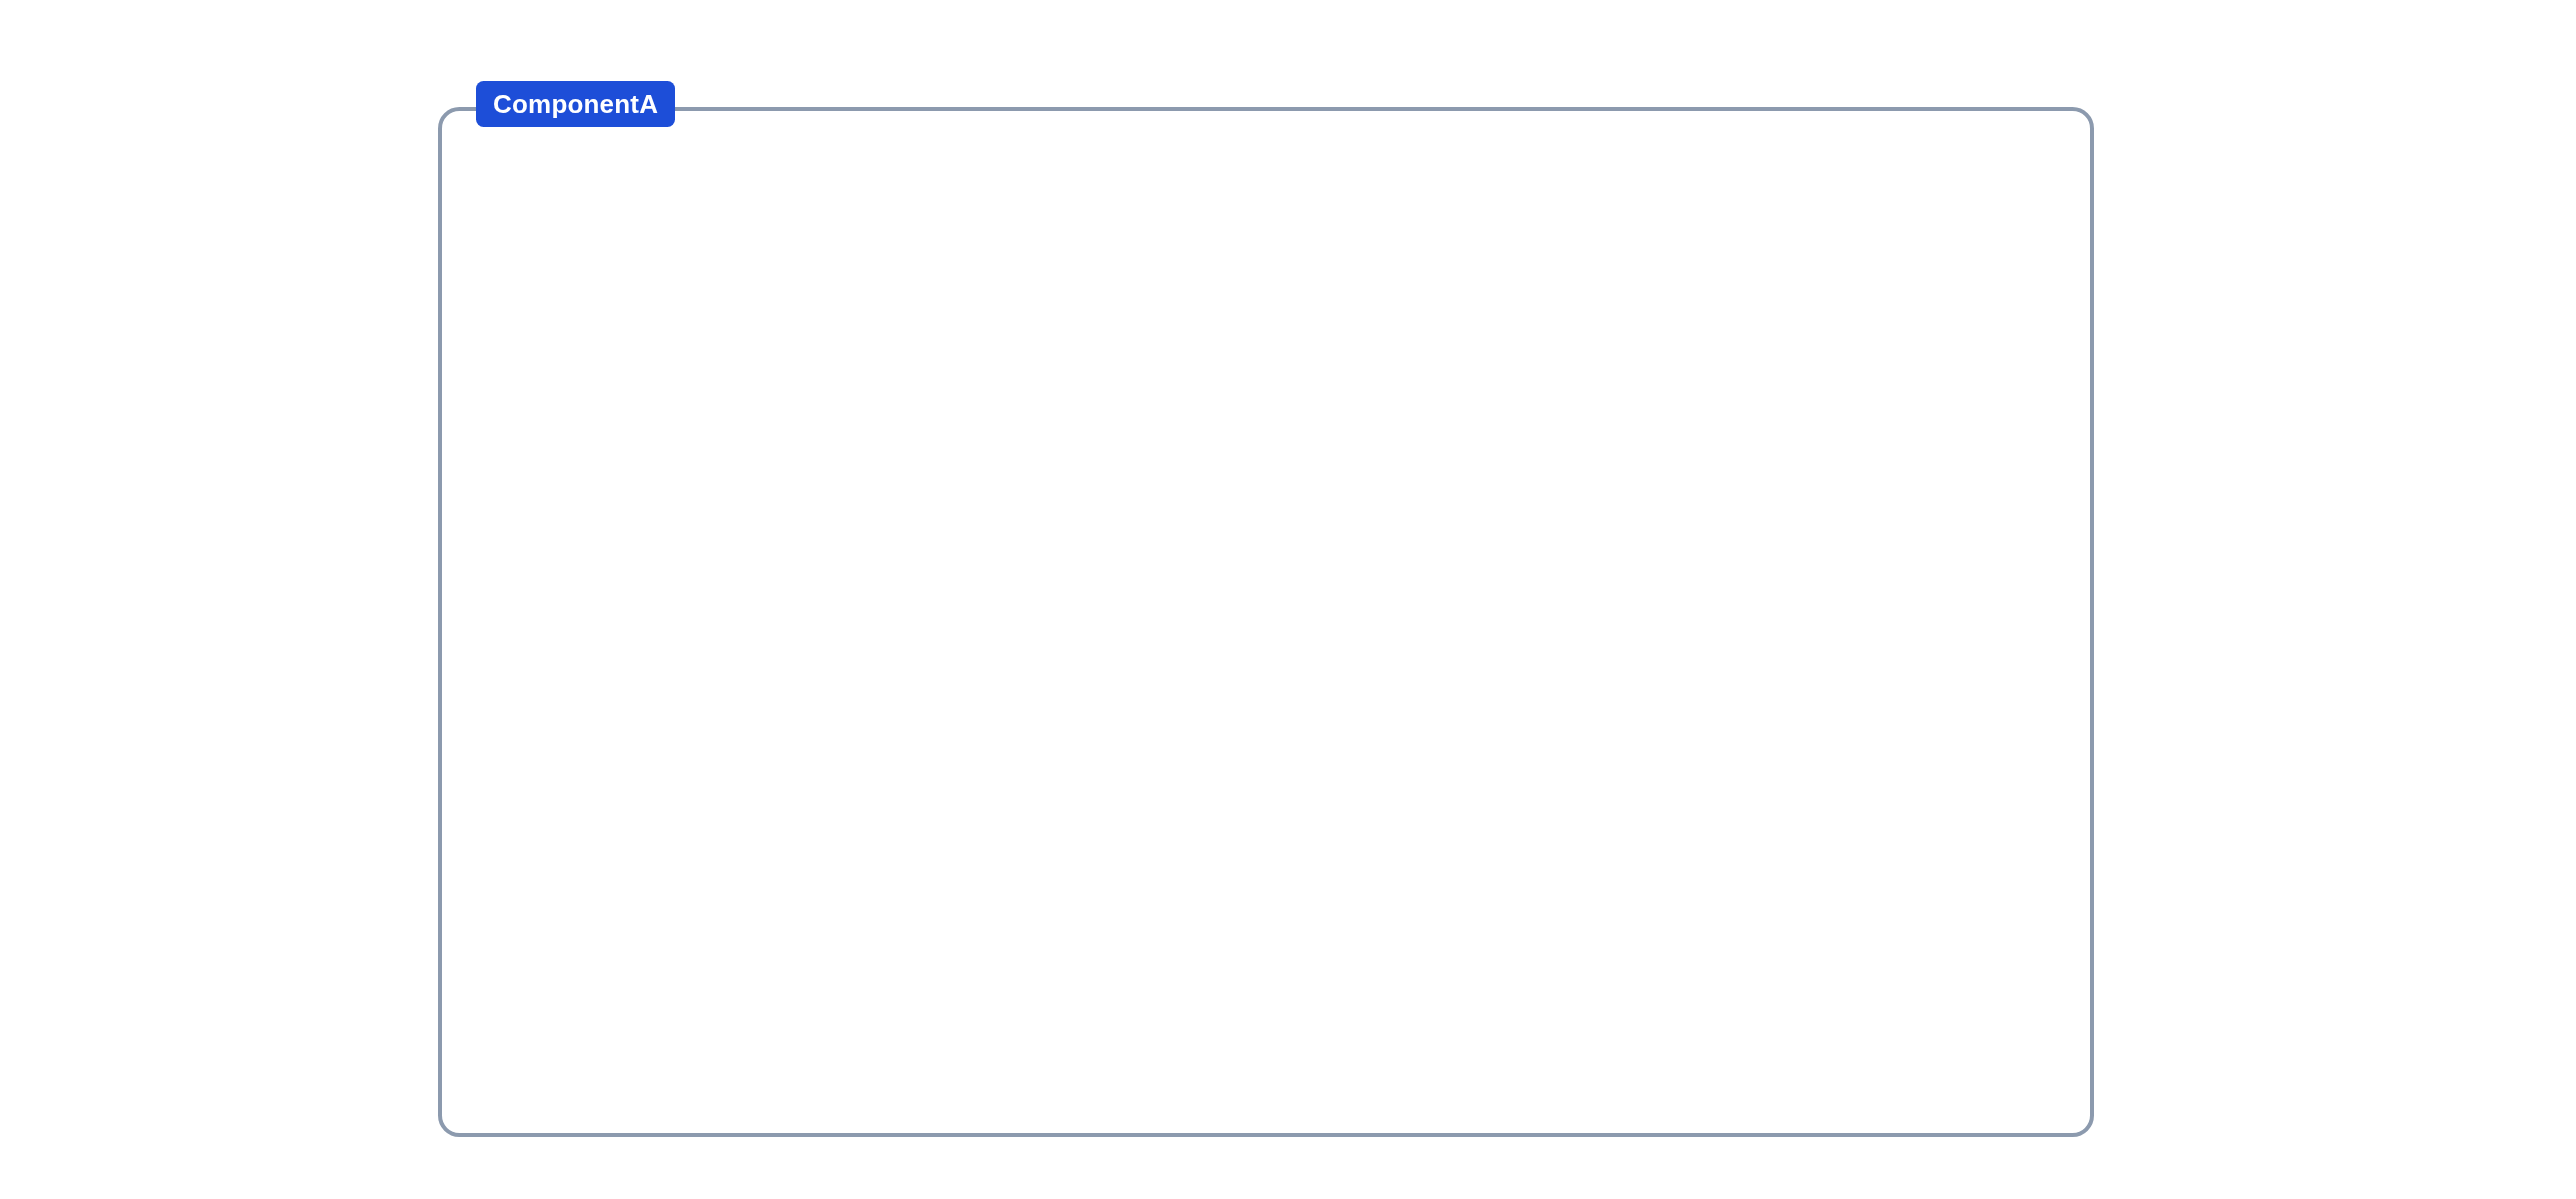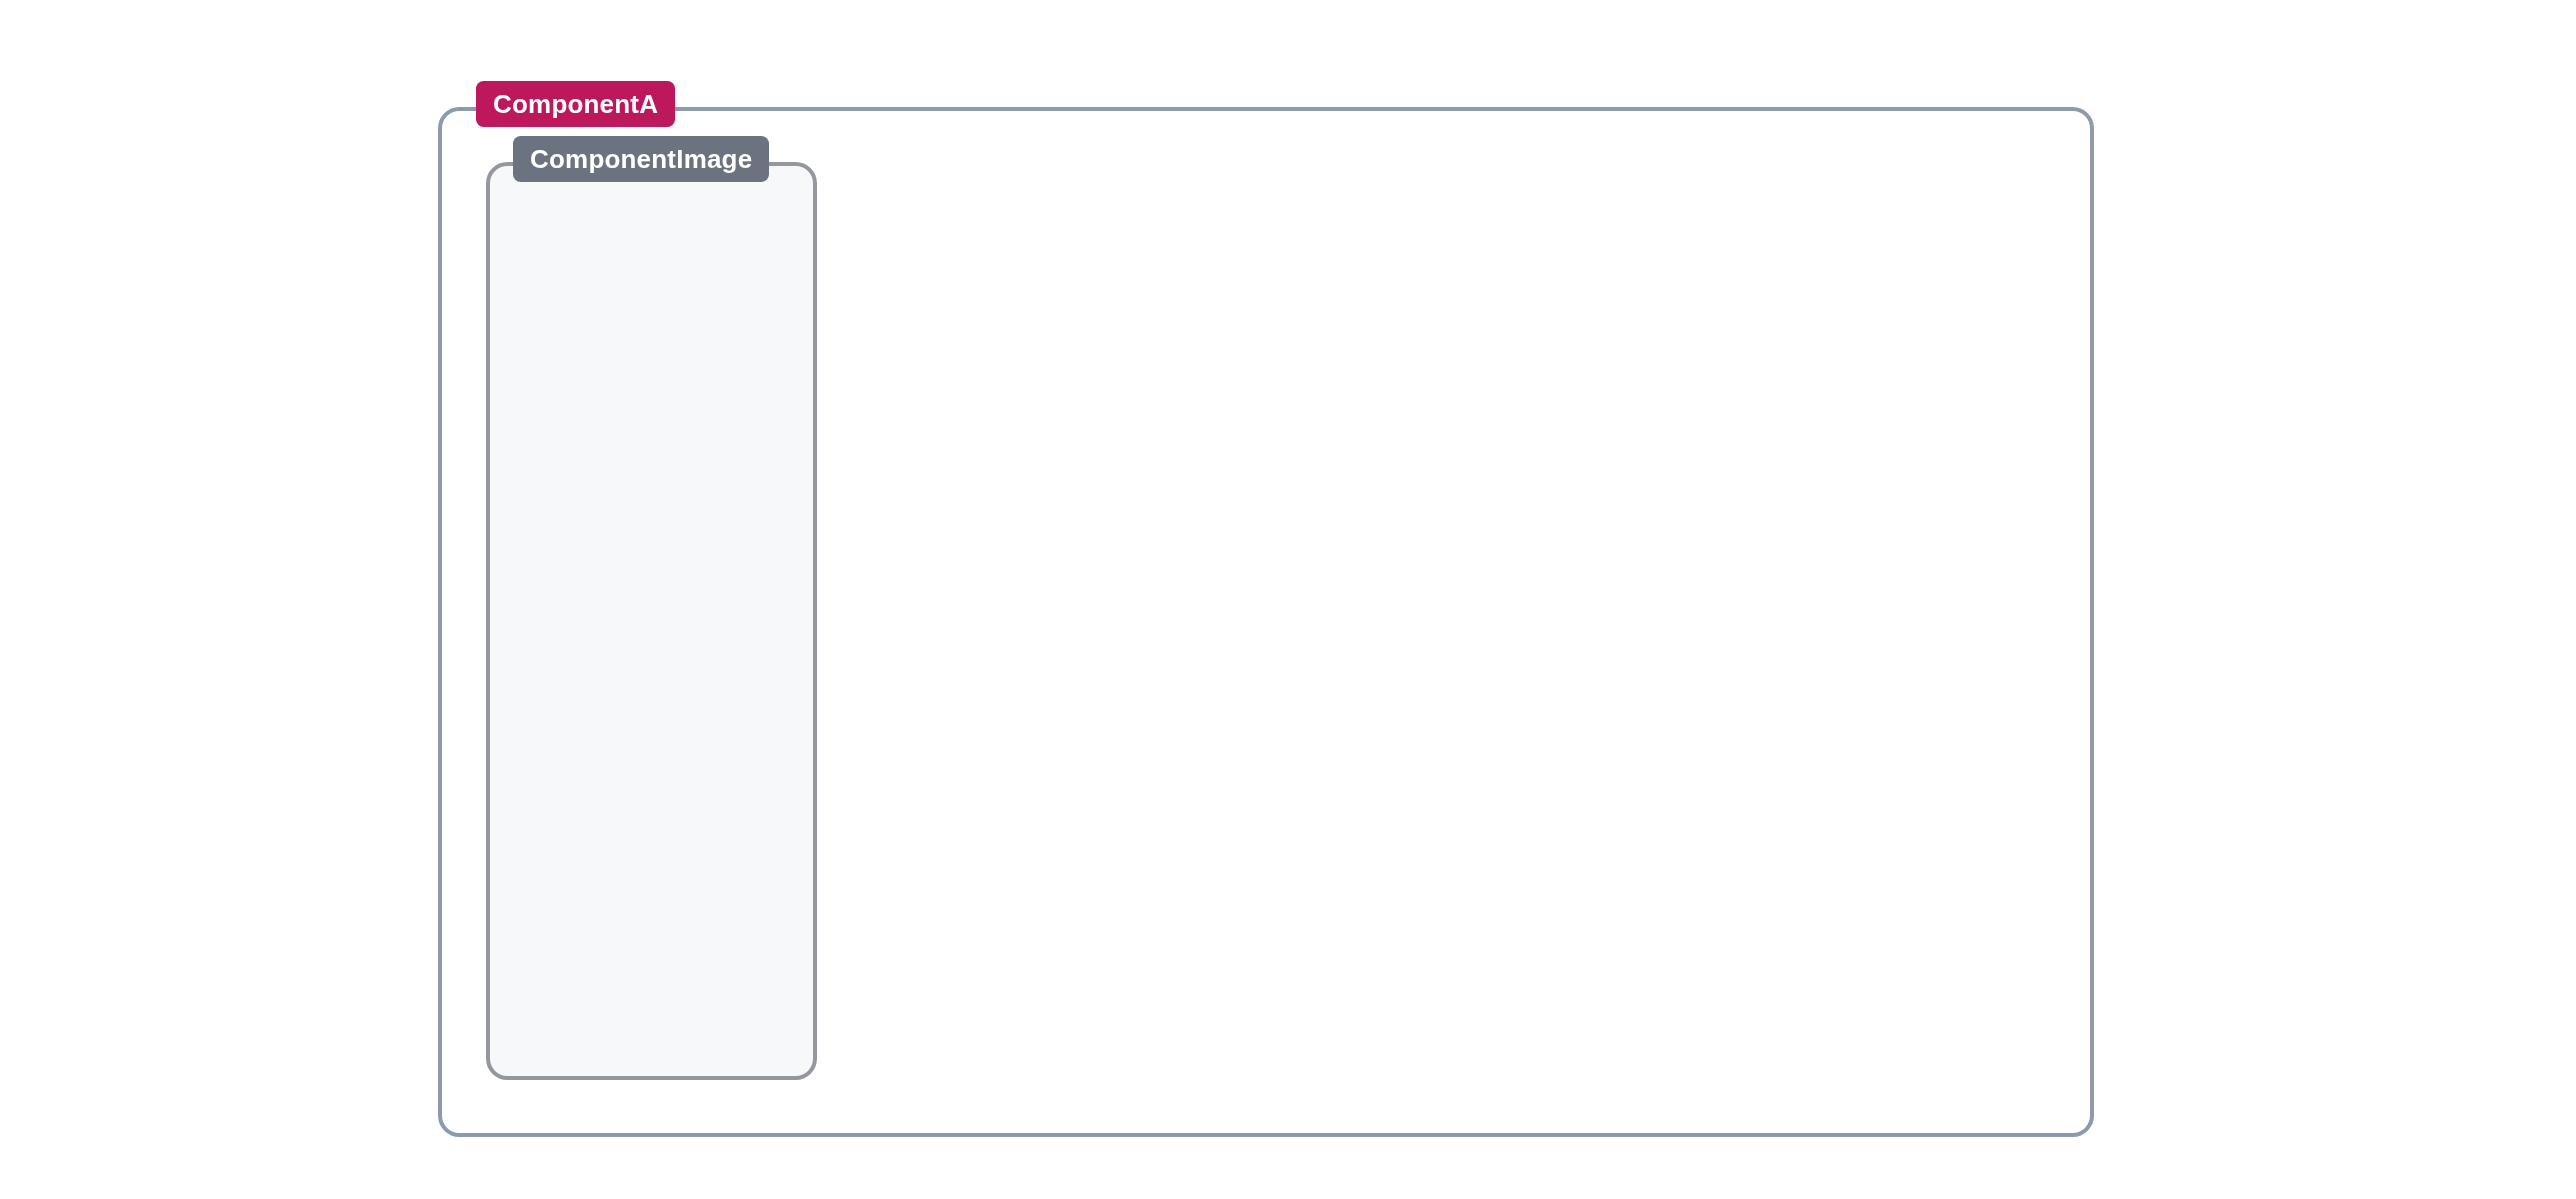--- a/index.html
+++ b/index.html
@@ -45,22 +45,19 @@
   #box-c     { left: 50px;   top: 50px;   width: 1048px; height: 807px; }
   #box-d     { left: 97px;  top: 192px;  width: 843px; height: 415px;  }
   #box-e     { left: 504px;  top: 262px;  width: 288px;  height: 101px;  }
 </style>
 </head>
 <body>
 
 <div class="canvas">
 
   <div class="box" id="box-a" style="border-color: rgb(140, 154, 174);">
-    <div class="tag" style="background-color: #be185d;">ComponentA</div>
+    <div class="tag" style="background-color: #1d4ed8;">ComponentA</div>
 
-    <div class="box" id="box-image" style="background-color: rgb(247, 248, 250); border-color: rgb(148, 151, 158);">
-      <div class="tag" style="background-color: rgb(107, 114, 128);">ComponentImage</div>
-    </div>
 
   </div>
 
 </div>
 
 
 </body></html>

